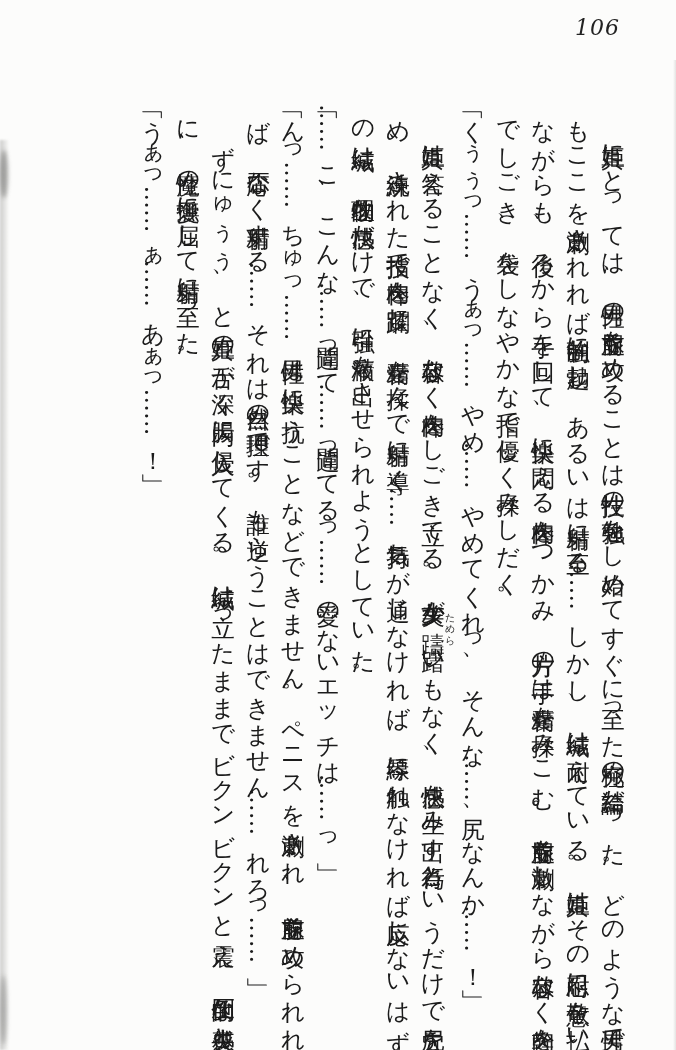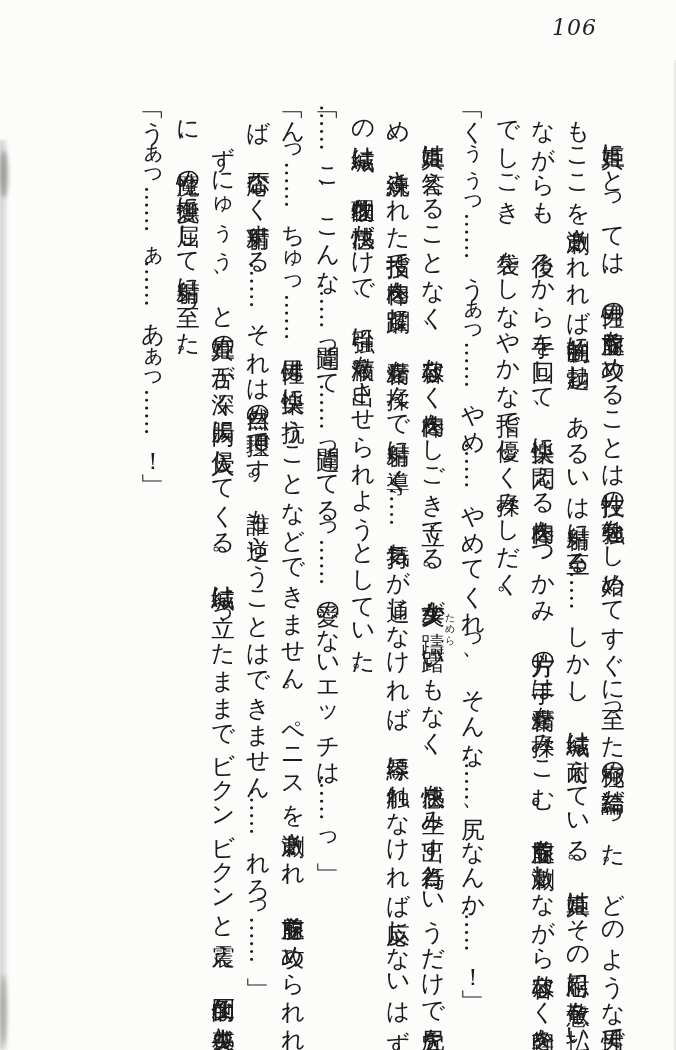--- a/index.html
+++ b/index.html
@@ -16,21 +16,21 @@
     position: relative;
     width: 676px;
     height: 1050px;
     background: #fcfcfb;
     overflow: hidden;
     color: #1b1b1b;
   }
   .page-number {
     position: absolute;
     top: 15px;
-    left: 552px;
+    left: 575px;
     font-size: 22px;
     font-style: italic;
     letter-spacing: 1px;
     color: #222;
     font-family: "DejaVu Serif", "Liberation Serif", serif;
   }
   .text-block {
     position: absolute;
     top: 104px;
     right: 46px;

